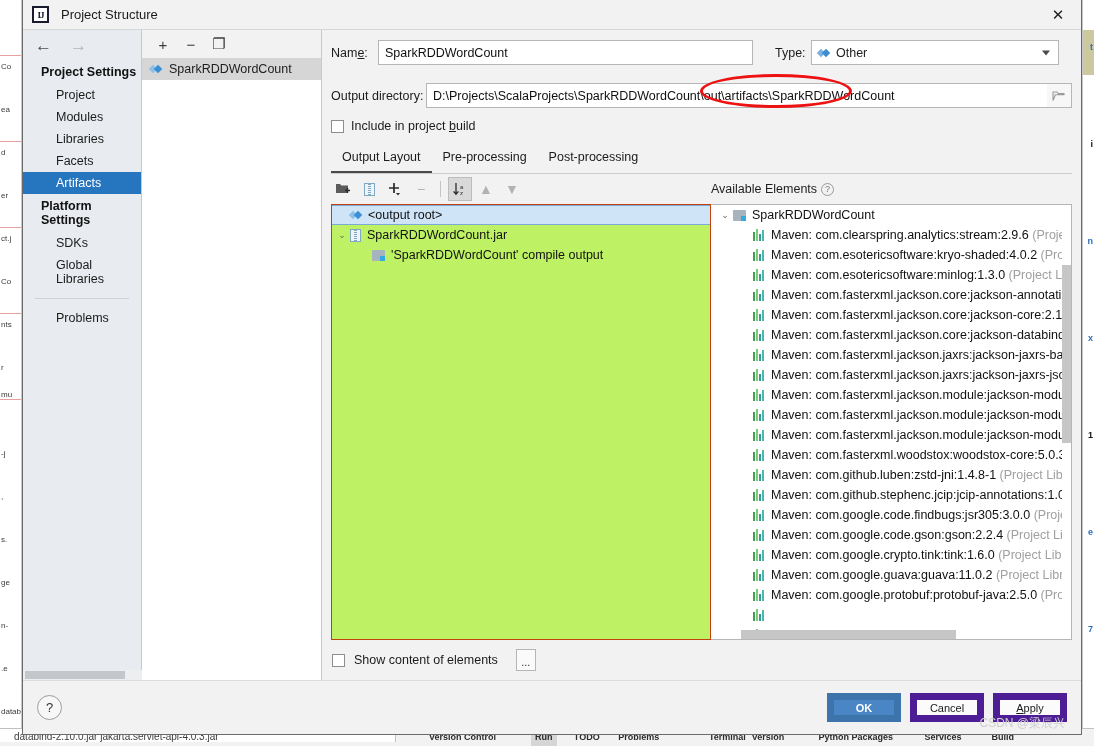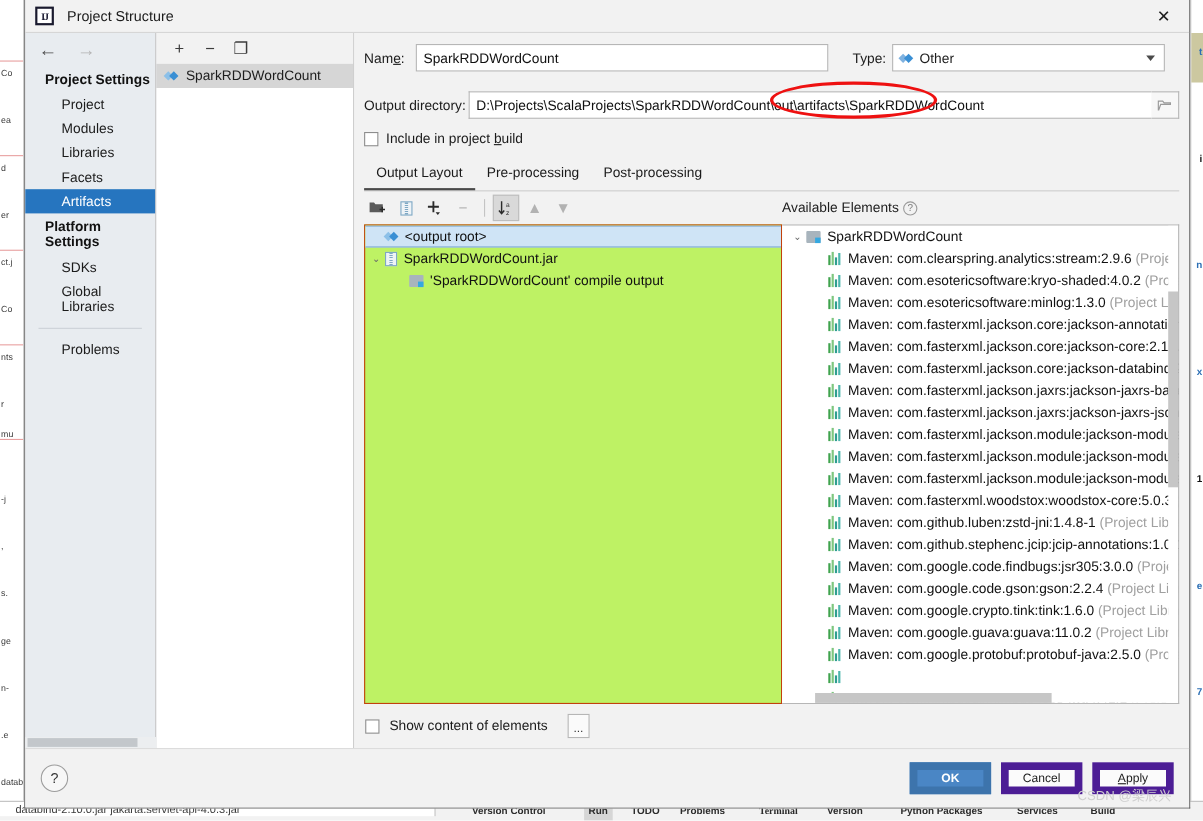--- a/index.html
+++ b/index.html
@@ -333,21 +333,21 @@
       <div class="bg-right-line" style="top: 624px; color: rgb(43, 111, 181);">7</div>
     </div>
   <div class="bg-bottom-bar">
     <div class="bg-bottom-editorline" style="width:396px;"></div>
     <div class="bg-bottom-text" style="left:2px;">databind-2.10.0.jar jakarta.servlet-api-4.0.3.jar</div>
     <div id="bg-toolwindows">
         <div class="bg-toolwin" style="left: 425px; padding-left: 4px; padding-right: 4px;">Version Control</div>
         <div class="bg-toolwin sel" style="left: 531px; padding-left: 4px; padding-right: 4px;">Run</div>
         <div class="bg-toolwin" style="left: 569.8px; padding-left: 4px; padding-right: 4px;">TODO</div>
         <div class="bg-toolwin" style="left: 614.2px; padding-left: 4px; padding-right: 4px;">Problems</div>
-        <div class="bg-toolwin" style="left: 686px; padding-left: 4px; padding-right: 4px; font-family: Liberation Serif, serif;">Terminal</div>
+        <div class="bg-toolwin" style="left: 705px; padding-left: 4px; padding-right: 4px;">Terminal</div>
         <div class="bg-toolwin" style="left: 747.8px; padding-left: 4px; padding-right: 4px;">Version</div>
         <div class="bg-toolwin" style="left: 814.6px; padding-left: 4px; padding-right: 4px;">Python Packages</div>
         <div class="bg-toolwin" style="left: 920.6px; padding-left: 4px; padding-right: 4px;">Services</div>
         <div class="bg-toolwin" style="left: 987.4px; padding-left: 4px; padding-right: 4px;">Build</div>
       </div>
   </div>
 </div>
 
 <div id="dialog">
 

